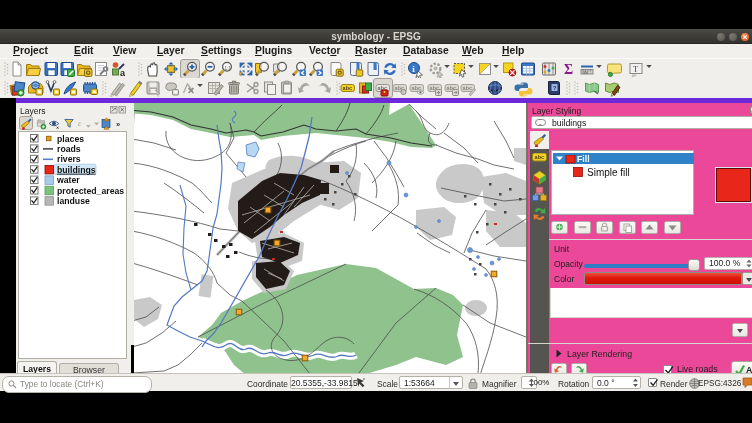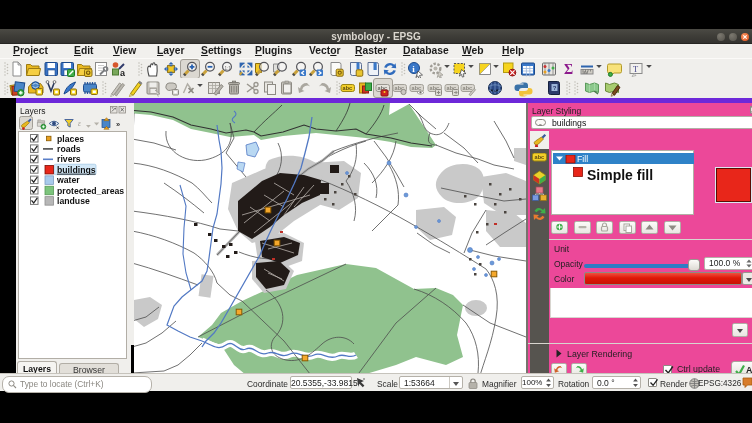--- a/index.html
+++ b/index.html
@@ -673,25 +673,25 @@
           <path d="M-5,-3 a5,5 0 0 1 8.5,-1 l2,-2 l0.5,5.5 l-5.5,-0.5 l1.8,-1.8 a3,3 0 0 0 -5,1 z" fill="#3fae49"></path>
           <path d="M5,3 a5,5 0 0 1 -8.5,1 l-2,2 l-0.5,-5.5 l5.5,0.5 l-1.8,1.8 a3,3 0 0 0 5,-1 z" fill="#e87a30"></path>
         </g>
       </svg>
       <div class="treebox" style="left:23px;top:47px;width:143px;height:65px">
         <div class="abs" style="left:1px;top:2px;width:141px;height:11px;background:#2e82c8"></div>
         <svg class="abs" style="left:3px;top:4px" width="60" height="9">
           <path d="M1,1.5 l3.5,4 l3.5,-4 z" fill="#fff"></path>
           <rect x="11" y="0" width="9" height="8" fill="#e8261a" stroke="#8c1006" stroke-width=".8"></rect>
         </svg>
-        <span style="position:absolute;left:25px;top:3px;font-size:8.7px;font-weight:normal;color:#fff">Fill</span>
+        <span style="position:absolute;left:25px;top:3px;font-size:8.7px;font-weight:bold;color:#fff">Fill</span>
         <svg class="abs" style="left:21px;top:16px" width="12" height="10">
           <rect x="0.5" y="0.5" width="9" height="9" fill="#e8261a" stroke="#8c1006" stroke-width=".8"></rect>
         </svg>
-        <span style="position:absolute;left:35px;top:16px;font-size:14px;font-weight:bold;color:#111">Simple fill</span>
+        <span style="position:absolute;left:35px;top:16px;font-size:10px;font-weight:normal;color:#111">Simple fill</span>
       </div>
       <div class="abs" style="left:188px;top:65px;width:35px;height:34px;background:#e8261a;border:1px solid #5a0c04;box-shadow:0 0 0 1px #dce8f0"></div>
       <div class="smallbtn" style="left:23.0px;top:118px"></div>
       <svg class="abs" style="left:23.0px;top:118px" width="17" height="13">
         <g transform="translate(0.5,0)">
           <circle cx="8" cy="6" r="3.2" fill="#3fae49"></circle>
           <path d="M8,3.6 v4.8 M5.6,6 h4.8" stroke="#fff" stroke-width="1.1"></path>
         </g>
       </svg>
       <div class="smallbtn" style="left:45.5px;top:118px"></div>
@@ -767,21 +767,21 @@
       </svg>
       <div class="smallbtn" style="left:43px;top:260px;width:16px;height:13px"></div>
       <svg class="abs" style="left:43px;top:260px" width="16" height="13">
         <path d="M6.5,3 a4.5,4.5 0 0 1 4.5,3.5 l1.8,-1.3 l-0.7,4.6 l-4.3,-1.6 l1.9,-0.9 a3,3 0 0 0 -5,-2 z" fill="#3fae49"></path>
       </svg>
       <div class="chk" style="left:135px;top:262px">
         <svg width="12" height="12">
           <path d="M2.5,6 l2.8,3 l4.6,-6.5" stroke="#222" stroke-width="1.4" fill="none"></path>
         </svg>
       </div>
-      <div class="lab" style="left:149px;top:261px;font-size:8.8px">Ctrl update</div>
+      <div class="lab" style="left:149px;top:261px;font-size:8.8px">Live roads</div>
       <div class="abs" style="left:203px;top:258px;width:40px;height:16px;background:linear-gradient(#fcfbf9,#e5e2dc);border:1px solid #a8a49c;border-radius:3px">
         <svg class="abs" style="left:2px;top:2px" width="12" height="12">
           <path d="M2,7 l3,3.5 l5,-9" stroke="#3fae49" stroke-width="2.2" fill="none"></path>
         </svg>
         <span style="position:absolute;left:14px;top:2.5px;font-size:8.8px;font-weight:bold;color:#222">Apply</span>
       </div>
     </div>
   </div>
 <div id="statusbar" class="abs">
     <div class="abs" style="left:2px;top:2px;width:150px;height:17px;background:#fff;border:1px solid #b5b1a9;border-radius:7px">
@@ -797,21 +797,21 @@
       <path d="M2,1 l7,3 l-3,1.2 l3.4,3.4 l-1.6,1.6 l-3.4,-3.4 l-1.2,3 z" fill="#3a3a3a"></path>
       <path d="M8.5,1.5 l1,1 m0,-1 l-1,1" stroke="#3a3a3a" stroke-width=".8"></path>
     </svg>
     <span class="sb-lab" style="left:377px;font-size:8.4px">Scale</span>
     <div class="sb-box" style="left:399px;width:64px;line-height:12px">1:53664<span style="position:absolute;right:12px;top:0;width:1px;height:11px;background:#ccc9c2"></span><span class="carow" style="right:3px;border-top-color:#555"></span></div>
     <svg class="abs" style="left:468px;top:4px" width="10" height="11">
       <rect x="1" y="4.5" width="8" height="6" rx="1" fill="#b5b2aa" stroke="#88857e" stroke-width=".7"></rect>
       <path d="M2.8,4.5 v-1.3 a2.2,2.2 0 0 1 4.4,0 v1.3" fill="none" stroke="#88857e" stroke-width="1.2"></path>
     </svg>
     <span class="sb-lab" style="left:482px;font-size:8.4px">Magnifier</span>
-    <div class="sb-box" style="left:521px;width:33px;line-height:12px;font-size:8px;padding-left:0">100%<svg class="abs" style="right:1px;top:1px" width="7" height="10">
+    <div class="sb-box" style="left:521px;width:16px;line-height:12px;font-size:8px;padding-left:7px">100%<svg class="abs" style="right:1px;top:1px" width="7" height="10">
         <path d="M3.5,0.5 l2.4,3 h-4.8 z" fill="#555"></path>
         <path d="M3.5,9 l2.4,-3 h-4.8 z" fill="#555"></path>
       </svg></div>
     <span class="sb-lab" style="left:558px;font-size:8.4px">Rotation</span>
     <div class="sb-box" style="left:592px;width:49px;line-height:12px">0.0 °<svg class="abs" style="right:1px;top:1px" width="7" height="10">
         <path d="M3.5,0.5 l2.4,3 h-4.8 z" fill="#555"></path>
         <path d="M3.5,9 l2.4,-3 h-4.8 z" fill="#555"></path>
       </svg></div>
     <div class="chk" style="left:648px;top:4px">
       <svg width="12" height="12">

